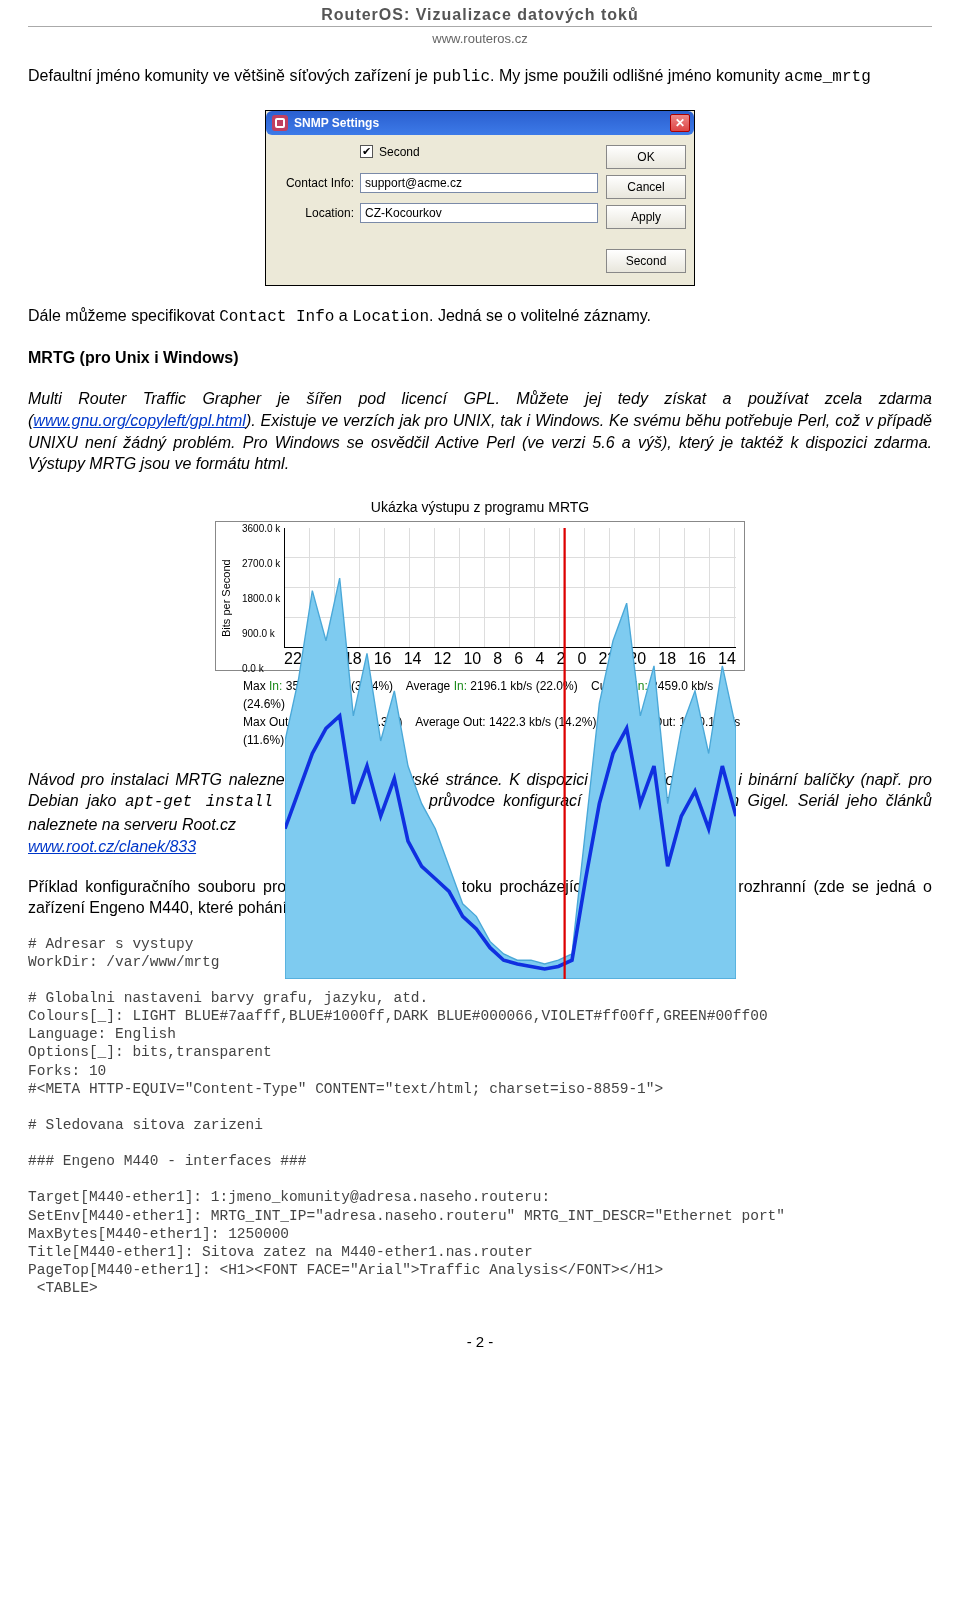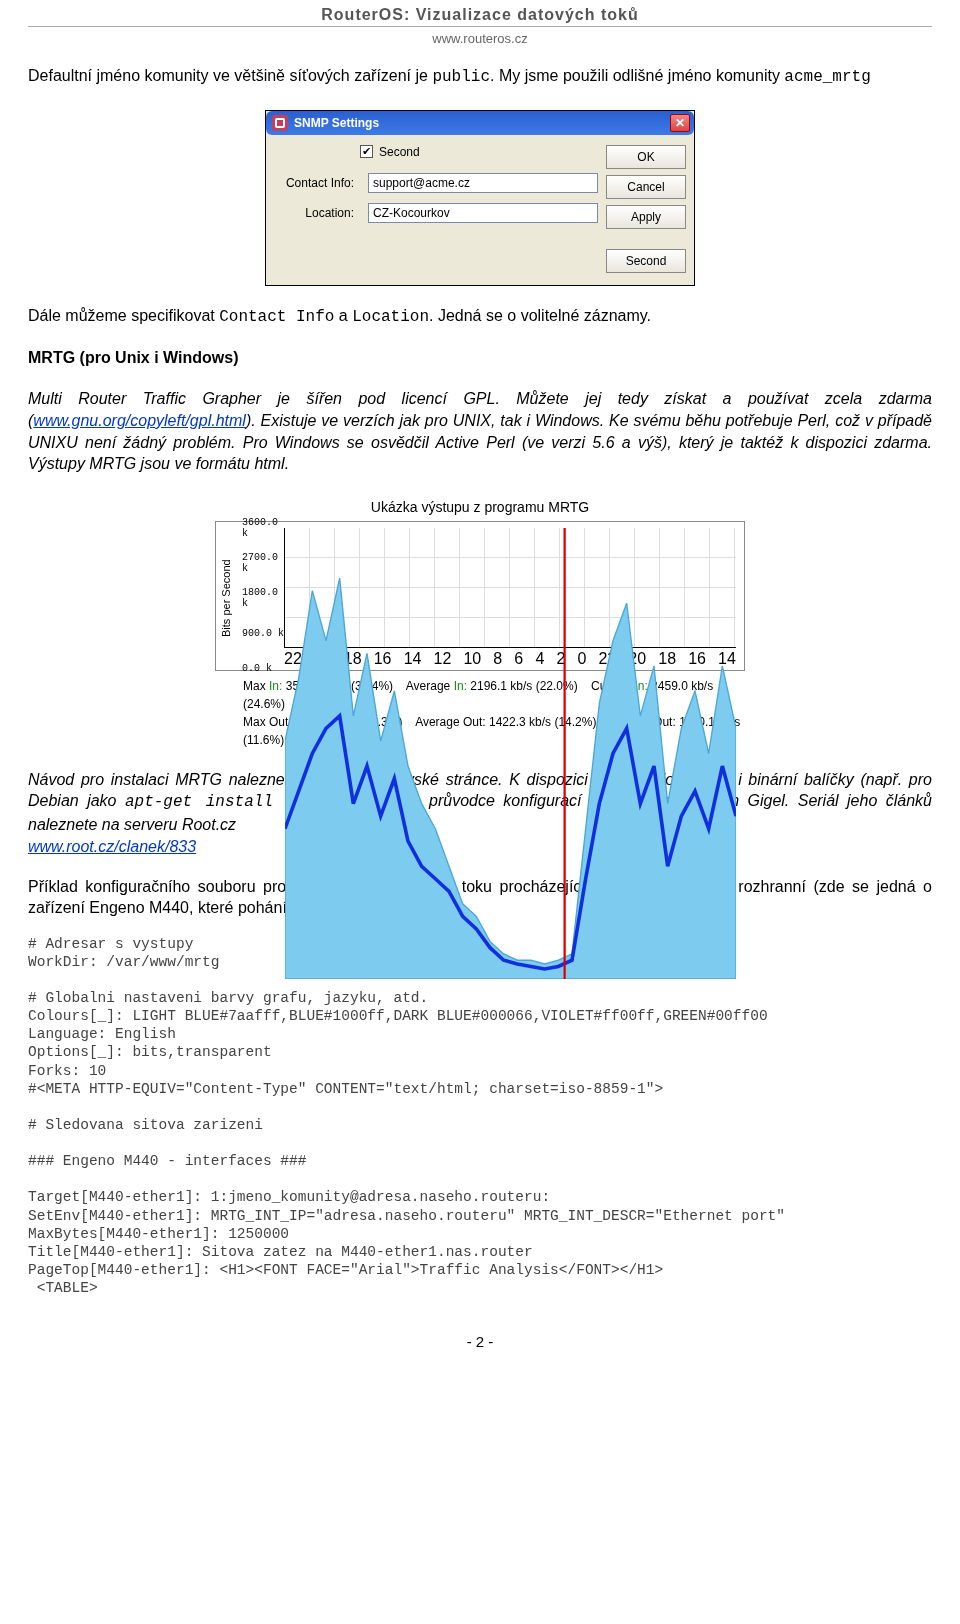--- a/index.html
+++ b/index.html
@@ -78,21 +78,21 @@
     color: #fff; font-weight: bold; font-size: 12px;
     border-radius: 2px;
   }
   .dialog-body {
     display: flex;
     padding: 10px 8px 12px 10px;
     gap: 8px;
   }
   .dialog-fields { flex: 1; }
   .field-row {
-    display: flex; align-items: center; margin-bottom: 10px; gap: 14px;
+    display: flex; align-items: center; margin-bottom: 10px; gap: 6px;
   }
   .field-label { width: 78px; text-align: right; color: #000; }
   .field-input {
     flex: 1;
     border: 1px solid #7a8aa8;
     background: #fff;
     height: 20px;
     padding: 2px 4px;
     font-size: 12px;
     font-family: Tahoma, Arial, sans-serif;
@@ -147,21 +147,21 @@
   .chart-plot-col { flex: 1; }
   .chart-plot {
     position: relative;
     height: 120px;
     border-left: 1px solid #000;
     border-bottom: 1px solid #000;
     background: repeating-linear-gradient(to right, transparent 0 24px, #ddd 24px 25px),
                 repeating-linear-gradient(to top, transparent 0 29px, #ddd 29px 30px);
   }
   .chart-ytick {
-    position: absolute; left: -50px; font-size: 10px; transform: translateY(50%); font-family: Liberation Mono, monospace;
+    position: absolute; left: -50px; font-size: 10px; transform: translateY(50%);
   }
   .chart-area {
     position: absolute; inset: 0;
   }
   .chart-xticks {
     display: flex; justify-content: space-between;
     font-size: 16px; padding: 2px 0 0 0;
   }
   .chart-stats {
     font-size: 12px; margin-top: 6px; line-height: 1.5;

